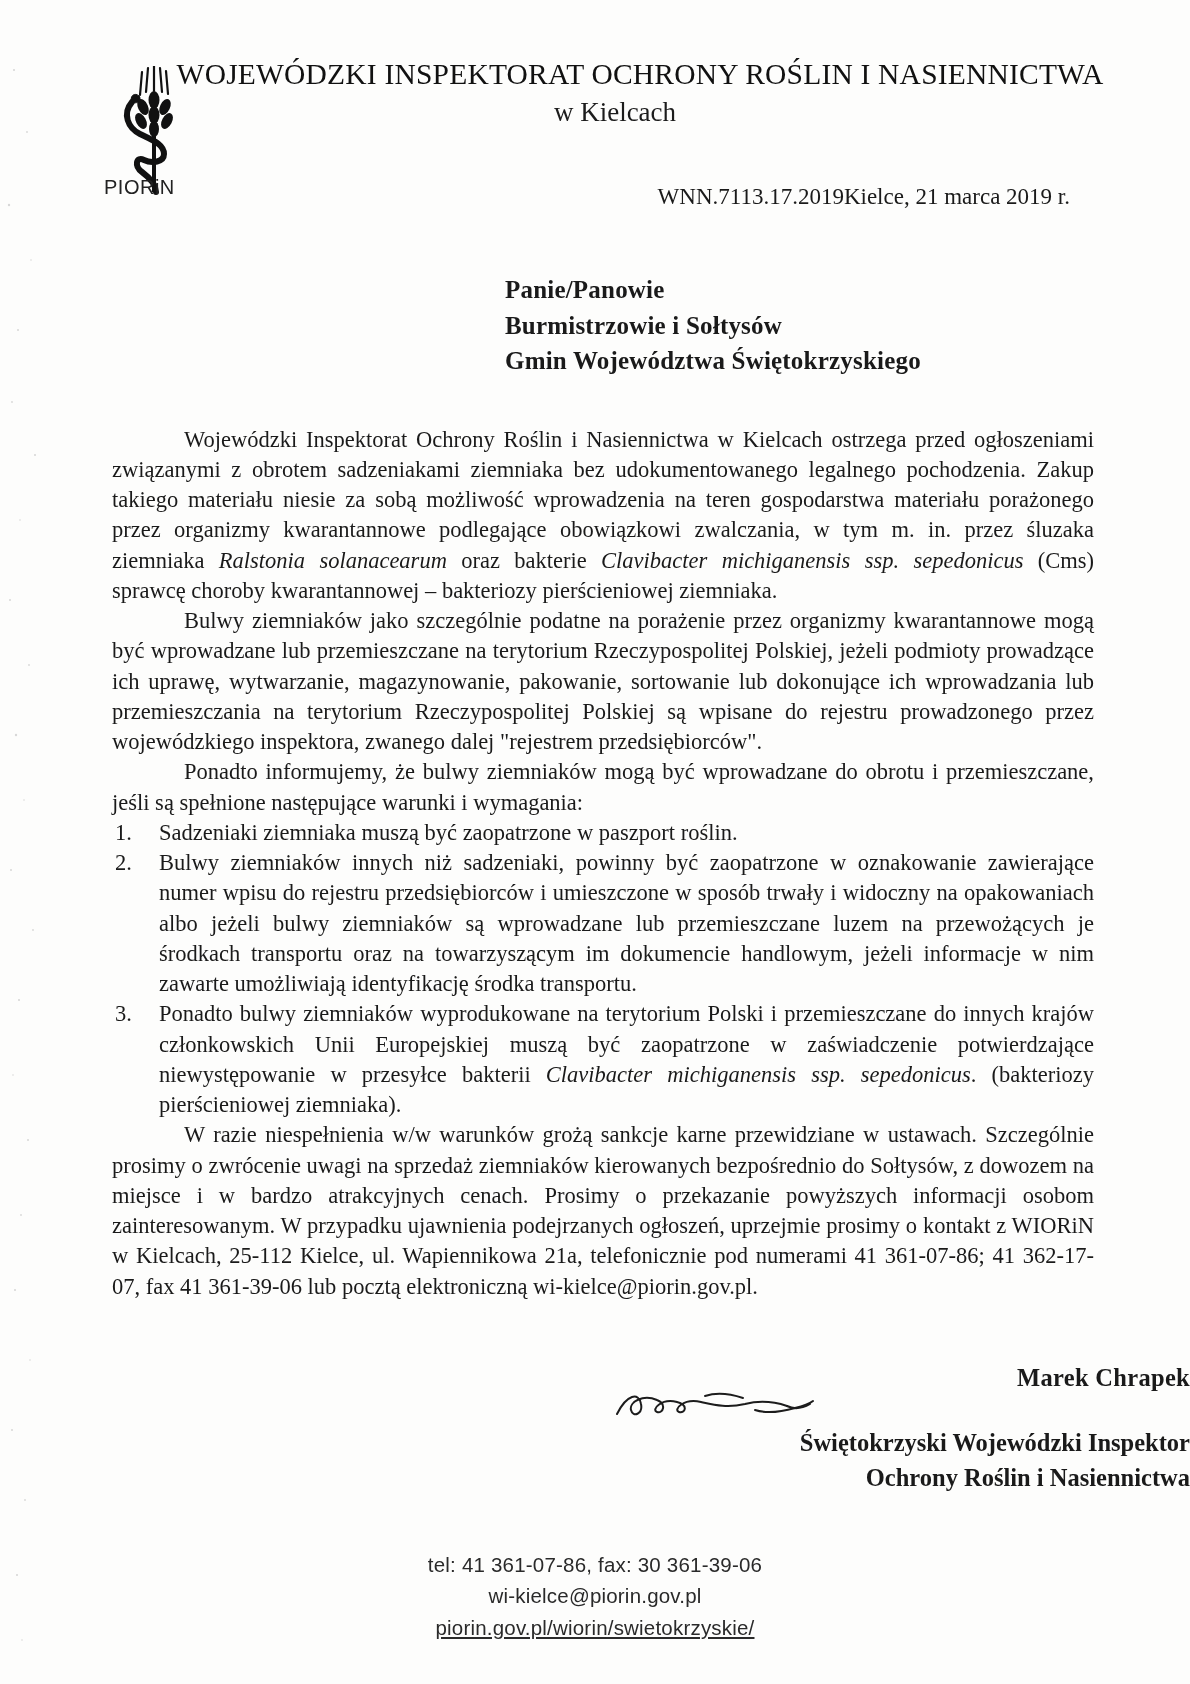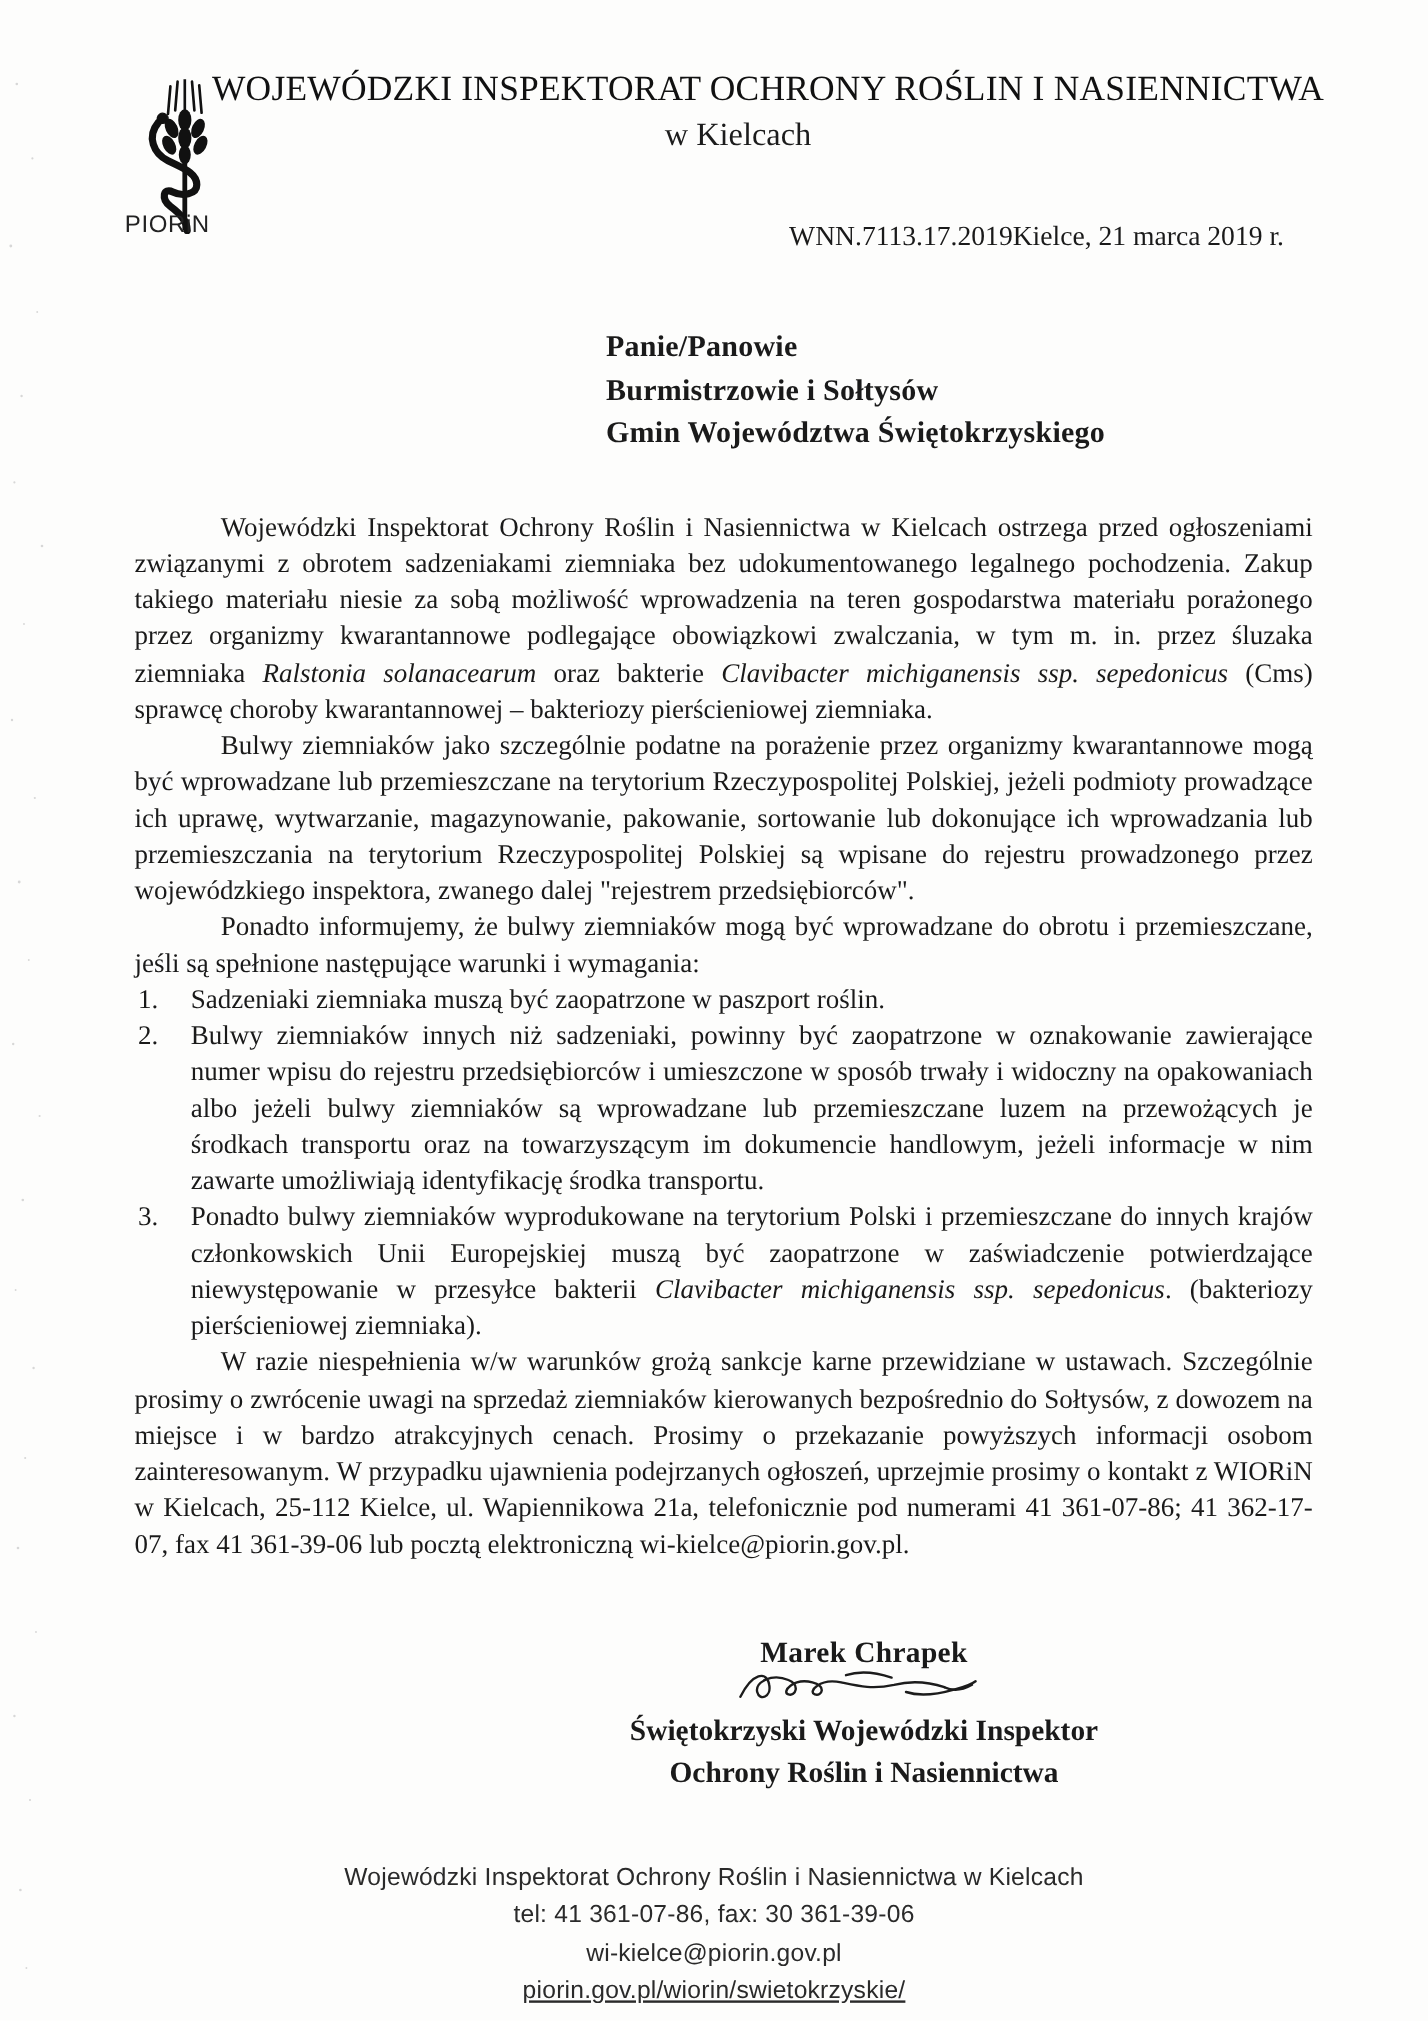--- a/index.html
+++ b/index.html
@@ -138,21 +138,21 @@
     position: absolute;
     left: 3px;
     top: 0;
     width: 30px;
     text-align: left;
   }
 
   
   .signature {
     margin-top: 62px;
-    text-align: center;
+    text-align: right;
     padding-left: 250px;
   }
   .sig-name {
     font-weight: bold;
     font-size: 24.5px;
     letter-spacing: 0.3px;
   }
   .sig-scribble {
     height: 34px;
     margin-top: -4px;
@@ -297,20 +297,19 @@
           </g>
         </svg>
       </div>
       <div class="sig-title">
         <div>Świętokrzyski Wojewódzki Inspektor</div>
         <div>Ochrony Roślin i Nasiennictwa</div>
       </div>
     </div>
 
     <div class="footer">
-      <div>Wojewódzki  Inspektorat Ochrony Roślin i Nasiennictwa w Kielcach</div>
       <div>tel: 41 361-07-86, fax: 30 361-39-06</div>
       <div>wi-kielce@piorin.gov.pl</div>
       <div class="url">piorin.gov.pl/wiorin/swietokrzyskie/</div>
     </div>
 
   </div>
 </div>
 
 </body></html>

